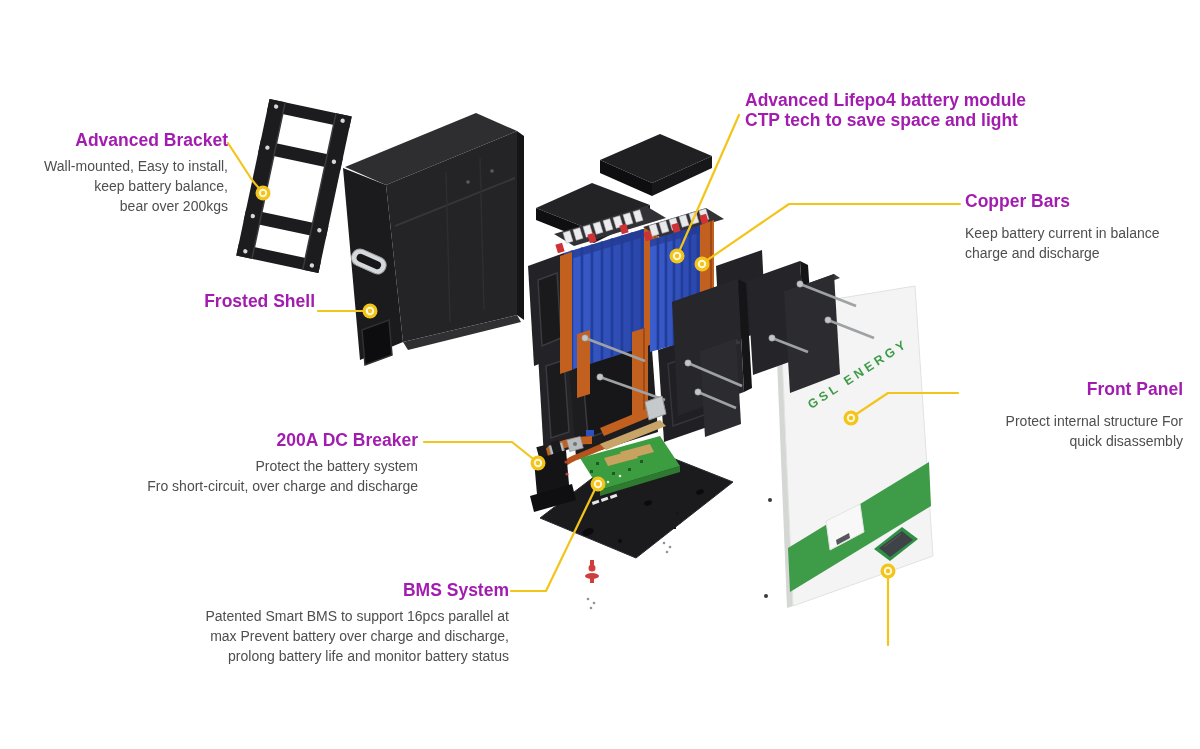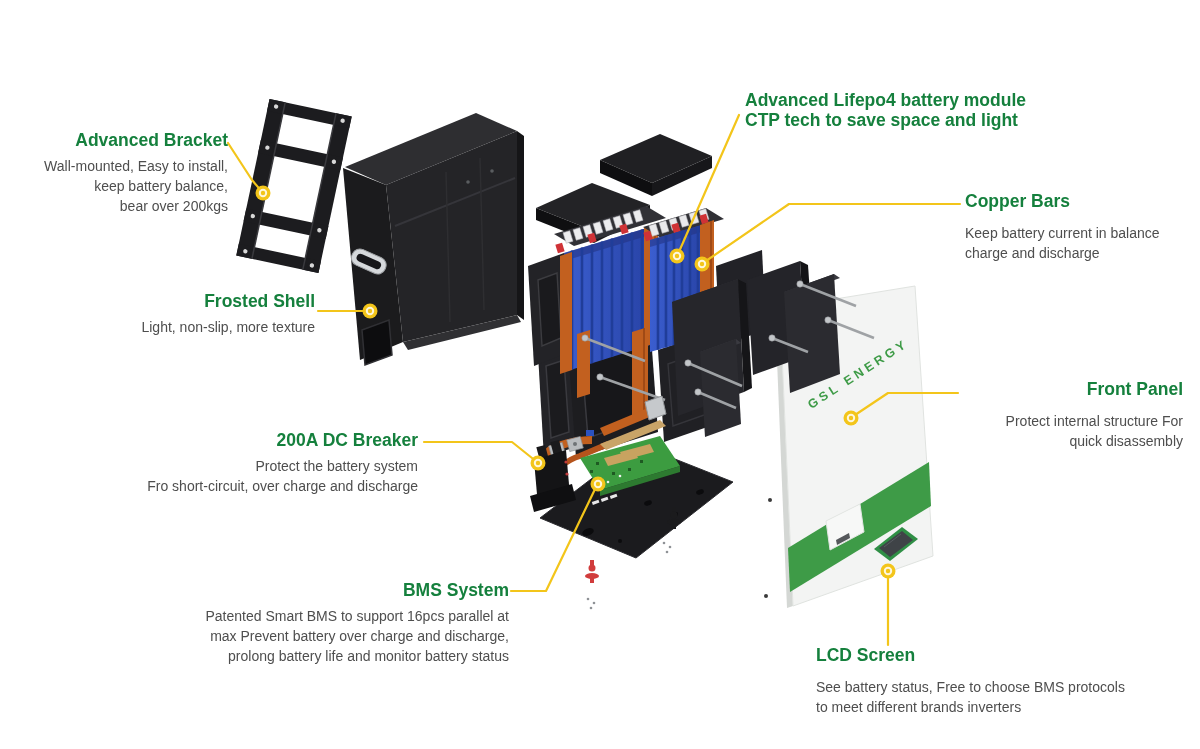--- a/index.html
+++ b/index.html
@@ -1,20 +1,20 @@
 <!DOCTYPE html>
 <html><head>
 <meta charset="utf-8">
 <style>
   html,body{margin:0;padding:0;background:#fff;}
   .stage{position:relative;width:1200px;height:749px;background:#ffffff;overflow:hidden;
          font-family:"Liberation Sans",sans-serif;}
   .scene{position:absolute;left:0;top:0;z-index:1;}
   .callout{position:absolute;z-index:3;}
-  .callout .title{font-size:17.5px;font-weight:700;color:#15803d;line-height:1.14;margin:0;}
+  .callout .title{font-size:17.5px;font-weight:700;color:#a21caf;line-height:1.14;margin:0;}
   .callout .desc{font-size:14px;color:#4e4e4e;line-height:1.42;margin:6px 0 0;}
   .callout .desc.m8{margin-top:12px;}
   .align-right{text-align:right;}
   .align-left{text-align:left;}
 </style>
 </head>
 <body>
 
 <div class="stage">
 
@@ -313,23 +313,20 @@
     <div class="title">Advanced Bracket</div>
     <div class="desc">
       <div>Wall-mounted, Easy to install,</div>
       <div>keep battery balance,</div>
       <div>bear over 200kgs</div>
     </div>
   </div>
 
   <div class="callout align-right" style="left:120px;top:292px;width:195px;">
     <div class="title">Frosted Shell</div>
-    <div class="desc">
-      <div>Light, non-slip, more texture</div>
-    </div>
   </div>
 
   <div class="callout align-right" style="left:140px;top:431px;width:278px;">
     <div class="title">200A DC Breaker</div>
     <div class="desc">
       <div>Protect the battery system</div>
       <div>Fro short-circuit, over charge and discharge</div>
     </div>
   </div>
 
@@ -356,21 +353,14 @@
   </div>
 
   <div class="callout align-left" style="left:963px;top:380px;width:220px;text-align:right;">
     <div class="title">Front Panel</div>
     <div class="desc m8">
       <div>Protect internal structure For</div>
       <div>quick disassembly</div>
     </div>
   </div>
 
-  <div class="callout align-left" style="left:816px;top:646px;width:360px;">
-    <div class="title">LCD Screen</div>
-    <div class="desc m8">
-      <div>See battery status, Free to choose BMS protocols</div>
-      <div>to meet different brands inverters</div>
-    </div>
-  </div>
 
 </div>
 
 </body></html>

